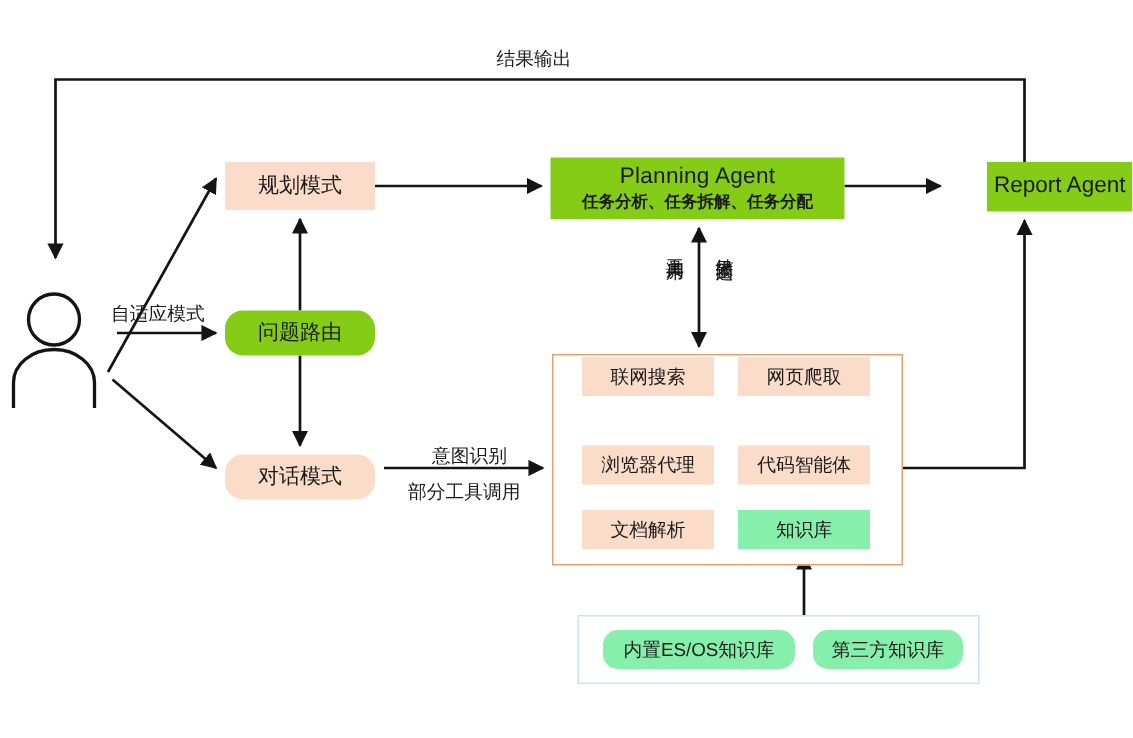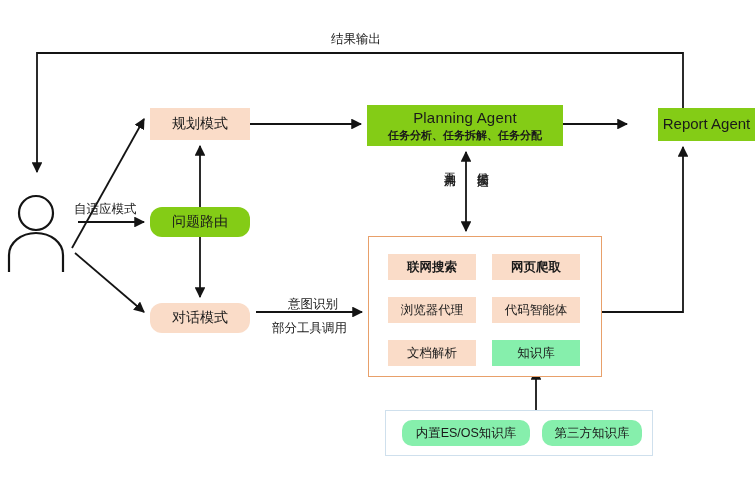--- a/index.html
+++ b/index.html
@@ -55,21 +55,21 @@
     background: #ffffff;
   }
   .tool {
     position: absolute;
     box-sizing: border-box;
     display: flex; align-items: center; justify-content: center;
     width: 88px; height: 26px;
     font-size: 12.5px;
     color: #1a1a1a;
   }
-  .t-r1 { top: 254px; font-weight: bold; }
+  .t-r1 { top: 238px; }
   .t-r2 { top: 297px; }
   .t-r3 { top: 340px; }
   .t-c1 { left: 388px; }
   .t-c2 { left: 492px; }
 
   .kb-box {
     position: absolute;
     left: 385px; top: 410px; width: 268px; height: 46px;
     box-sizing: border-box;
     border: 1px solid #cfe0ed;

